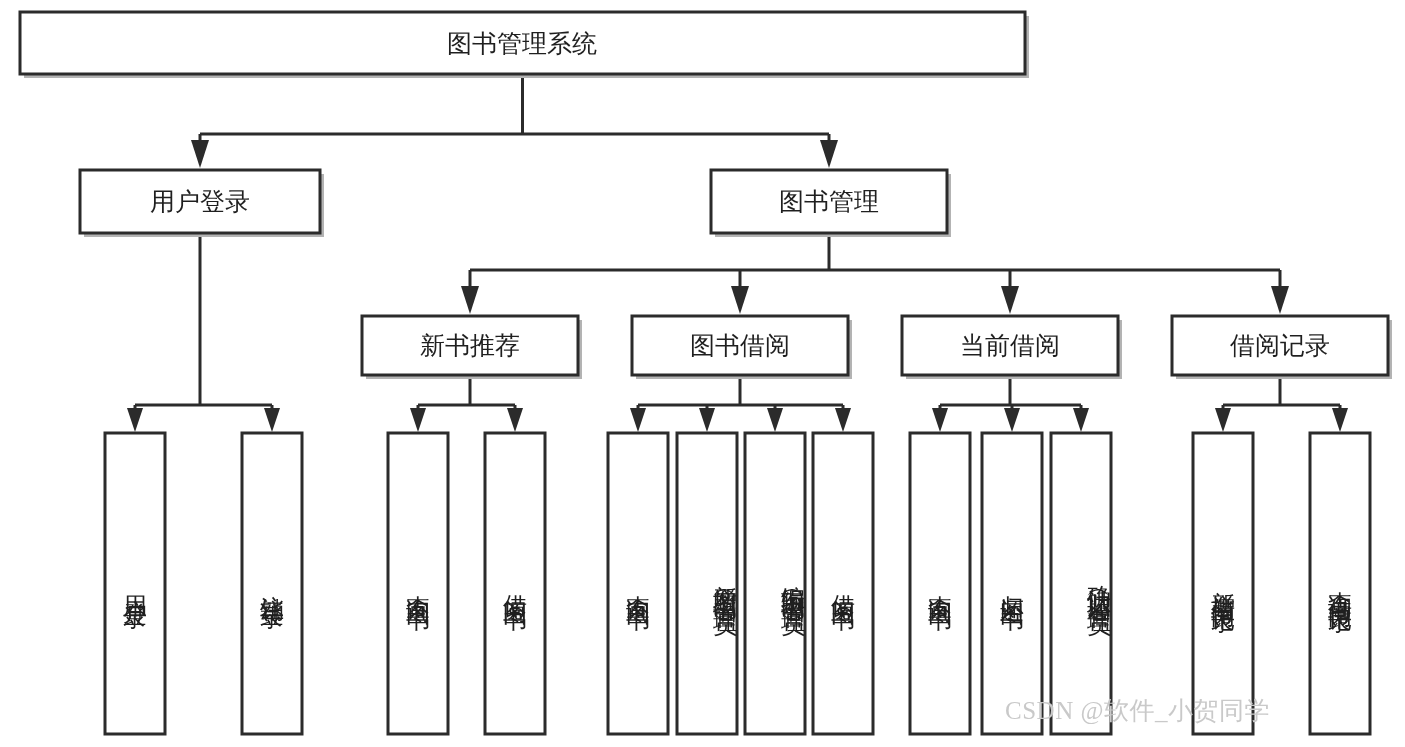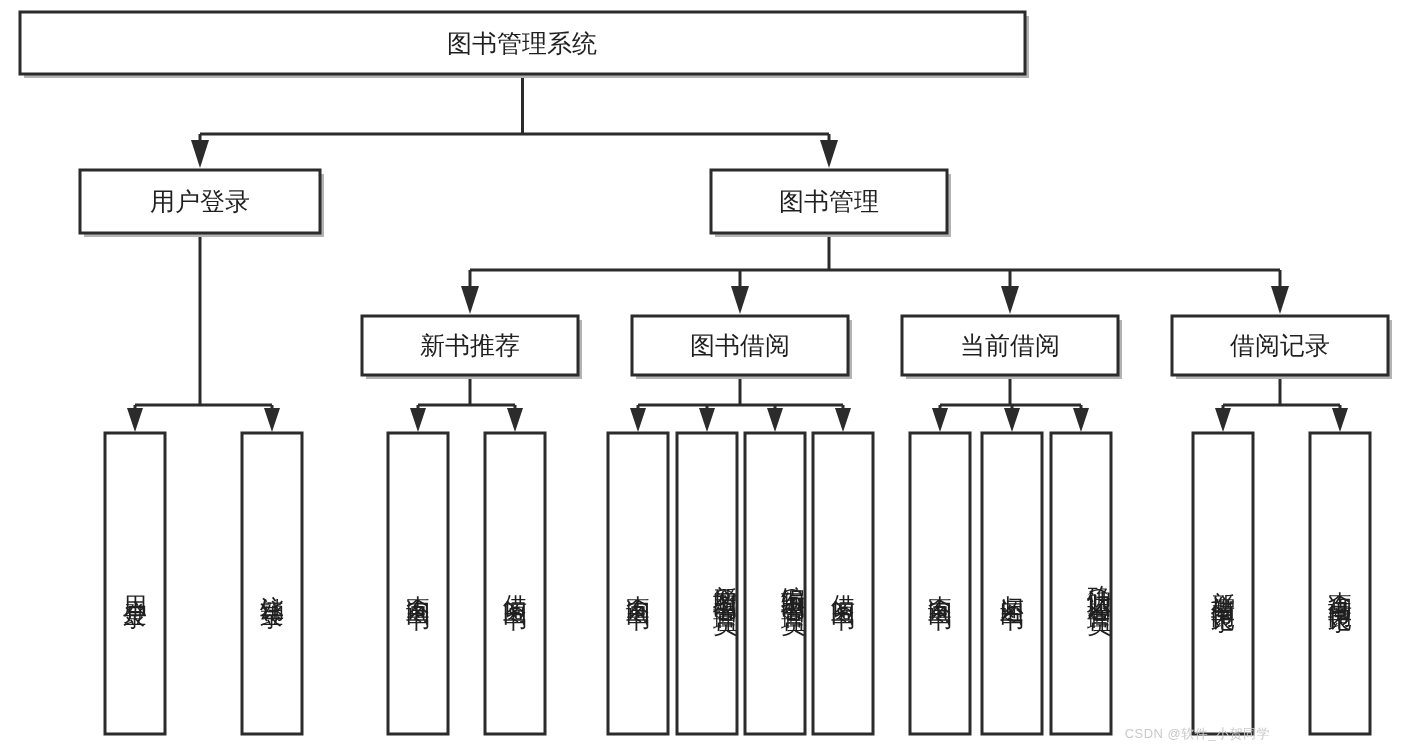--- a/index.html
+++ b/index.html
@@ -64,23 +64,23 @@
     letter-spacing: 4px;
     white-space: nowrap;
     display: flex;
     align-items: center;
     justify-content: center;
     pointer-events: none;
   }
   .watermark {
     position: absolute;
     right: 8px;
-    bottom: 4px;
-    font-family: Liberation Sans, sans-serif;
-    font-size: 13px;
+    bottom: 20px;
+    font-family: Liberation Serif, serif;
+    font-size: 25px;
     color: #c9c9c9;
     white-space: nowrap;
     letter-spacing: 0.5px;
   }
 </style>
 </head>
 <body>
 
 <div id="diagram-root">
 

